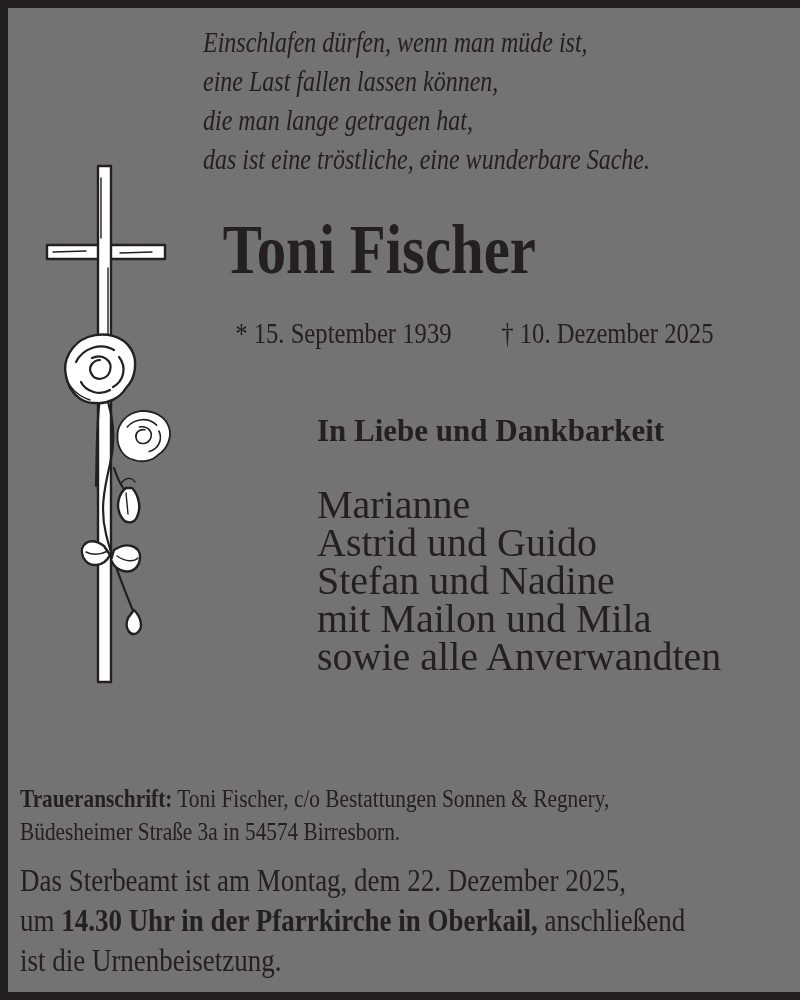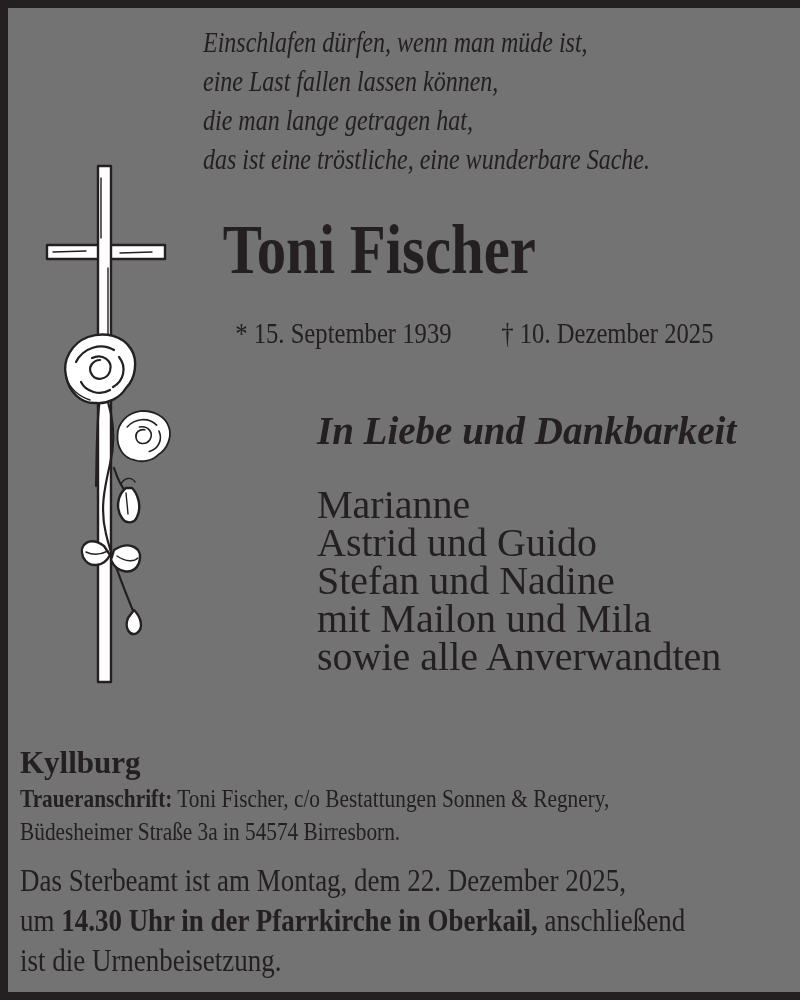--- a/index.html
+++ b/index.html
@@ -53,24 +53,23 @@
     line-height: 36px;
     white-space: nowrap;
     transform: scaleX(0.85);
     transform-origin: 50% 50%;
   }
   .dates-gap { display: inline-block; width: 44px; }
 
   .tribute-heading {
     left: 317px; top: 412px;
     font-weight: bold;
-    font-size: 39px;
+    font-size: 31px;
     line-height: 38px;
     white-space: nowrap;
-    font-style: italic;
   }
   .mourners {
     left: 317px; top: 486px;
     font-size: 40px;
     line-height: 38px;
     white-space: pre-line;
   }
 
   .city {
     left: 20px; top: 744px;
@@ -170,21 +169,20 @@
   </div>
 
   <div class="abs tribute-heading">In Liebe und Dankbarkeit</div>
 
   <div class="abs mourners">Marianne
 Astrid und Guido
 Stefan und Nadine
 mit Mailon und Mila
 sowie alle Anverwandten</div>
 
-  <div class="abs city">Kyllburg</div>
 
   <div class="abs address"><span class="bold-label">Traueranschrift:</span><span> Toni Fischer, c/o Bestattungen Sonnen &amp; Regnery,
 Büdesheimer Straße 3a in 54574 Birresborn.</span></div>
 
   <div class="abs ceremony"><span>Das Sterbeamt ist am Montag, dem 22. Dezember 2025,
 um </span><span class="highlight">14.30 Uhr in der Pfarrkirche in Oberkail,</span><span> anschließend
 ist die Urnenbeisetzung.</span></div>
 
 </div>
 

